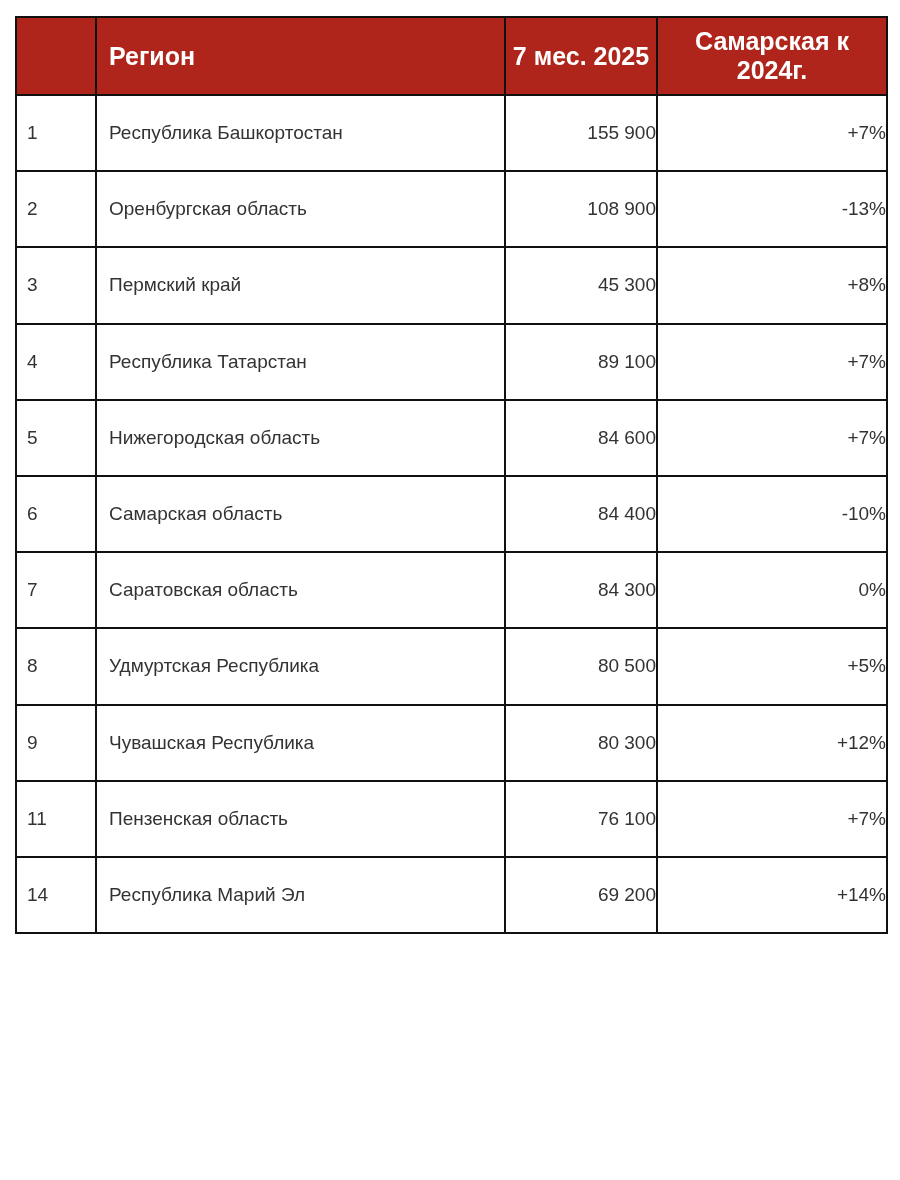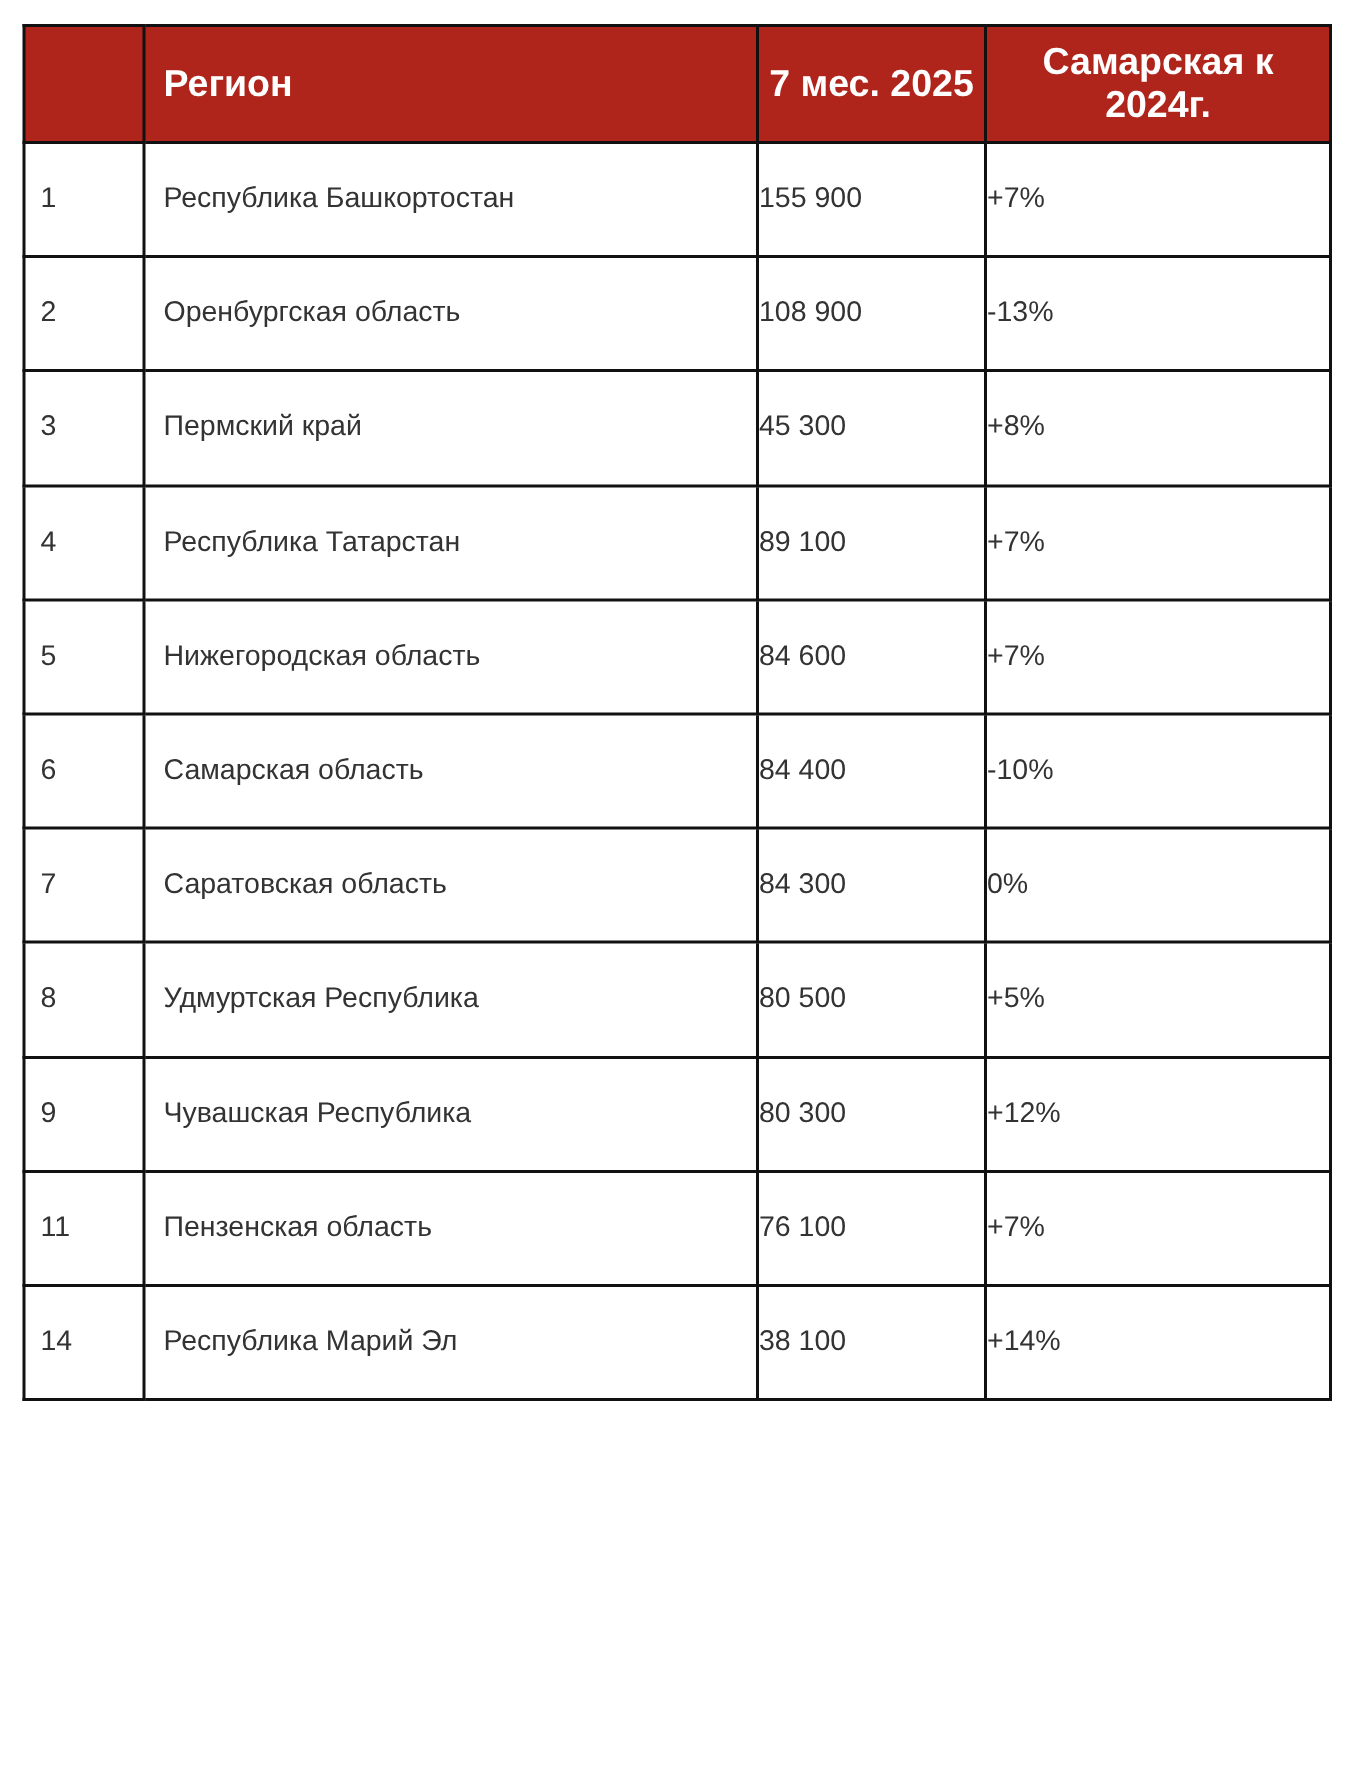--- a/index.html
+++ b/index.html
@@ -10,21 +10,21 @@
     table-layout:fixed;
   }
   th, td { border:2px solid #111; padding:0; }
   thead tr { height:78px; background:#b0251b; }
   th { color:#fff; font-weight:bold; font-size:25px; text-align:center;margin-top:29px; }
   th.region { text-align:left; padding-left:12px; }
   tbody tr { height:76.2px; }
   td { font-size:19px; color:#333; }
   td.num { padding-left:10px; text-align:left; }
   td.region { padding-left:12px;border-radius:13px; }
-  td.val, td.dyn { text-align:left; }
+  td.val, td.dyn { text-align:right; }
   col.c1 { width:80px; } col.c2 { width:409px; } col.c3 { width:152px; } col.c4 { width:230px; }
 </style>
 </head>
 <body>
 
 <table>
   <colgroup>
       <col class="c1">
       <col class="c2">
       <col class="c3">
@@ -95,17 +95,17 @@
       </tr>
       <tr>
         <td class="num">11</td>
         <td class="region">Пензенская область</td>
         <td class="val">76 100</td>
         <td class="dyn">+7%</td>
       </tr>
       <tr>
         <td class="num">14</td>
         <td class="region">Республика Марий Эл</td>
-        <td class="val">38 100</td>
+        <td class="val">69 200</td>
         <td class="dyn">+14%</td>
       </tr>
     </tbody>
 </table>
 
 </body></html>

